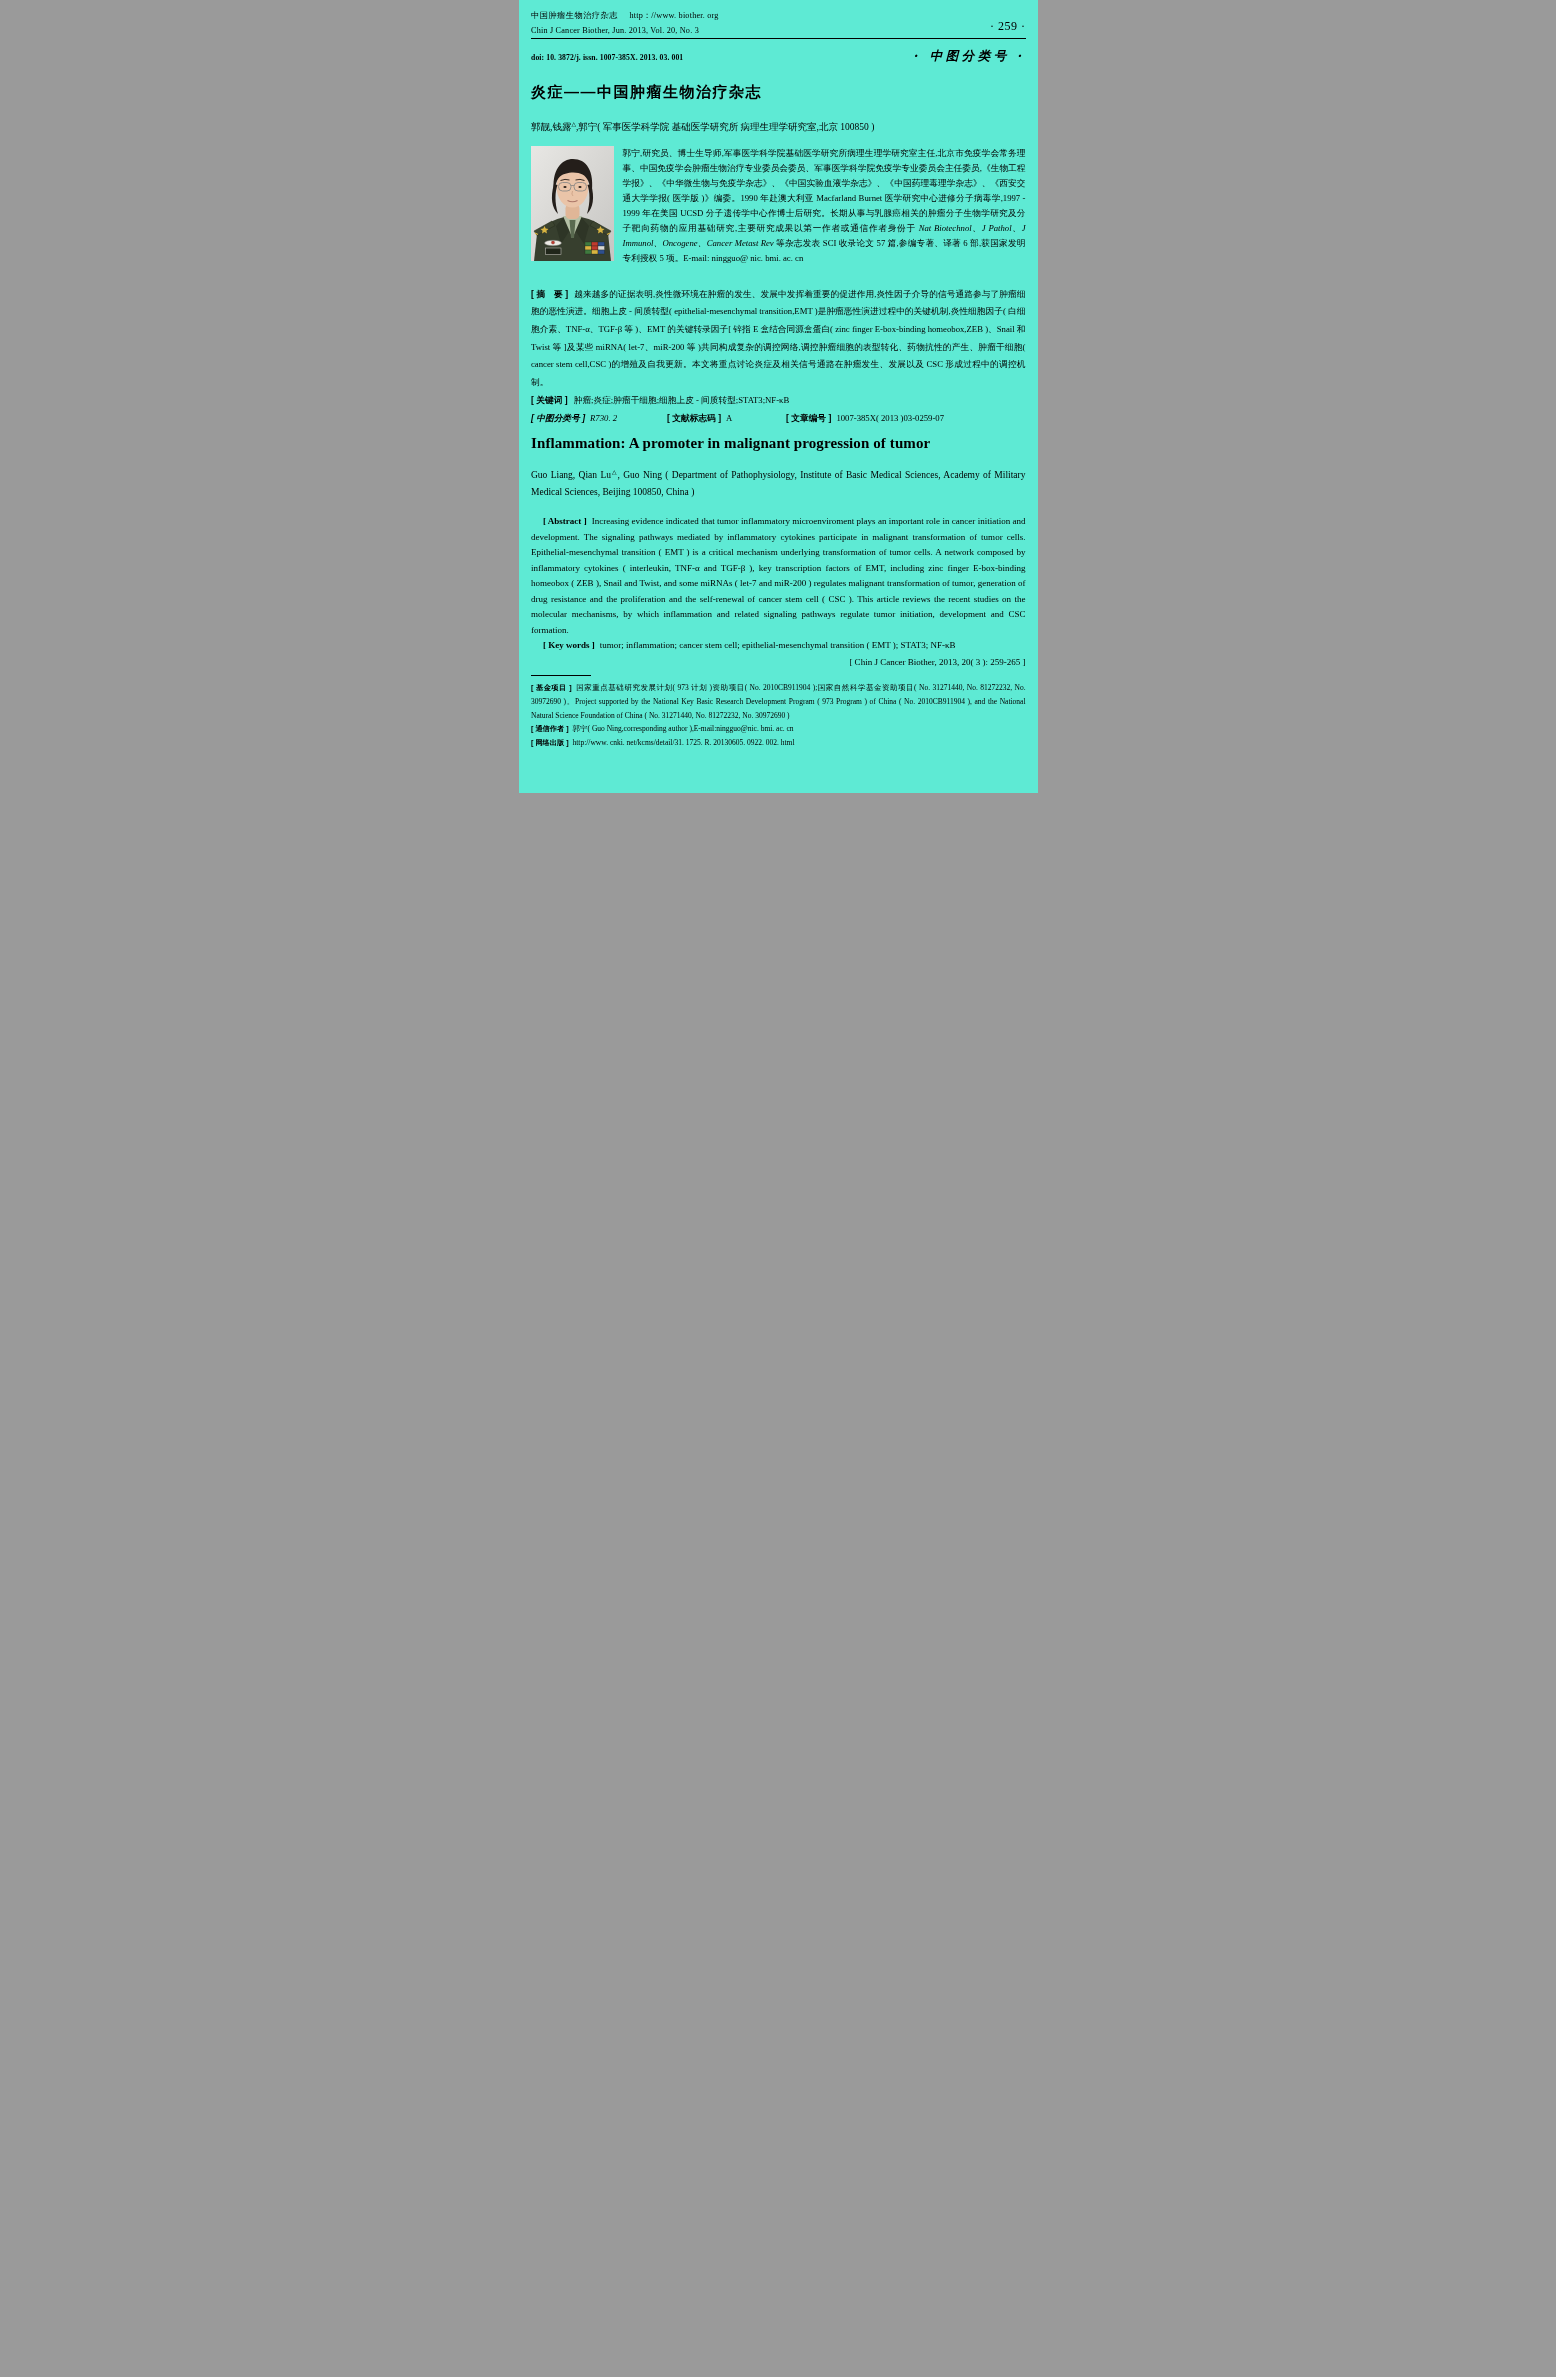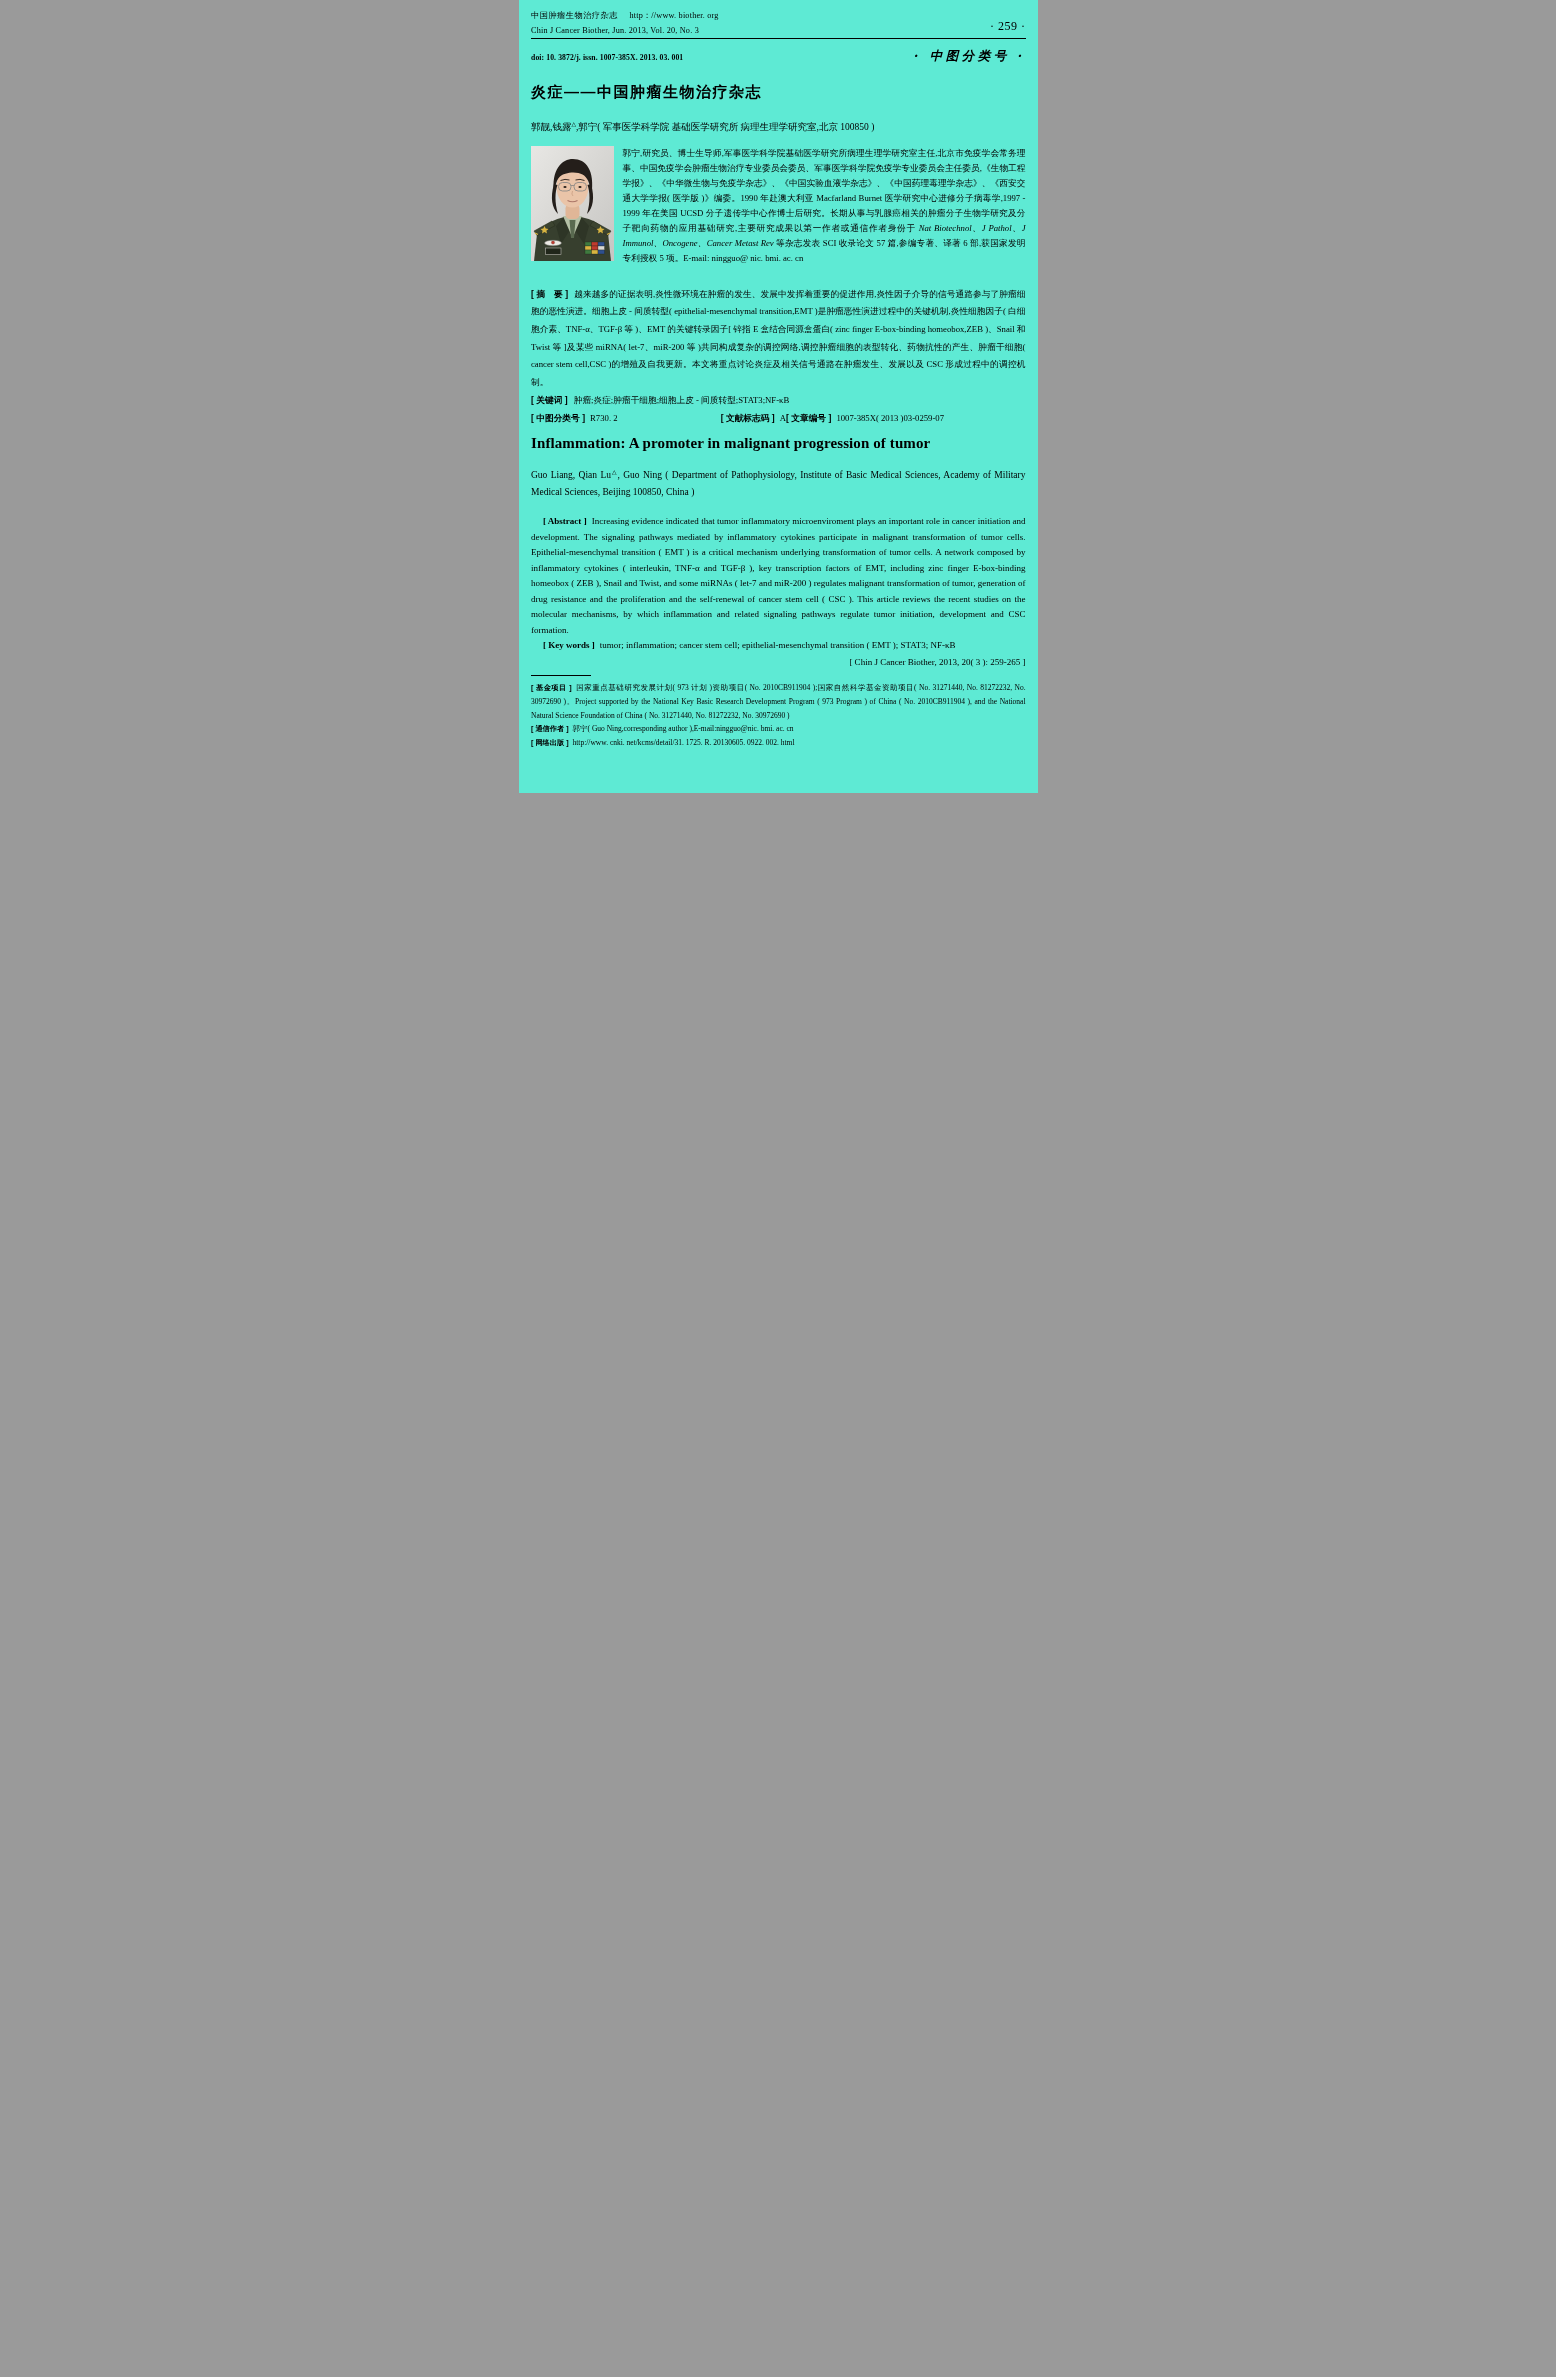--- a/index.html
+++ b/index.html
@@ -52,22 +52,22 @@
   .photo svg { display:block; width:100%; height:100%; }
   .bio-text { font-size:8.7px; line-height:15px; text-align:justify; }
   .italic { font-style:italic; }
 
   
   .abstract-cn { margin-top:20px; font-size:8.7px; line-height:17.7px; text-align:justify; }
   .abstract-cn .lbl-cn { margin-right:6px; }
   .keywords-row { font-size:8.7px; line-height:17.7px; }
   .keywords-row .lbl-cn { margin-right:6px; }
   .class-row { display:flex; font-size:8.7px; line-height:17.7px; }
-  .class-row .seg1 { width:136px; }
-  .class-row .seg2 { width:119px;text-align:right; }
+  .class-row .seg1 { width:136px;font-style:italic; }
+  .class-row .seg2 { width:119px; }
   .class-row .lbl-cn { margin-right:5px; }
 
   
   .title-en { margin-top:8px; font-size:15px; font-weight:bold; letter-spacing:0.1px; }
   .authors-en { margin-top:12px; font-size:9.5px; line-height:16.5px; text-align:justify; }
   .abstract-en { margin-top:14px; font-size:9px; line-height:15.5px; text-align:justify; }
   .abstract-en .lbl-en { margin-right:5px; }
   .keywords-en { font-size:9px; line-height:15.5px; text-align:justify; }
   .keywords-en .lbl-en { margin-right:5px; }
   .citation { font-size:9px; line-height:15.5px; text-align:right; margin-top:1px; }

